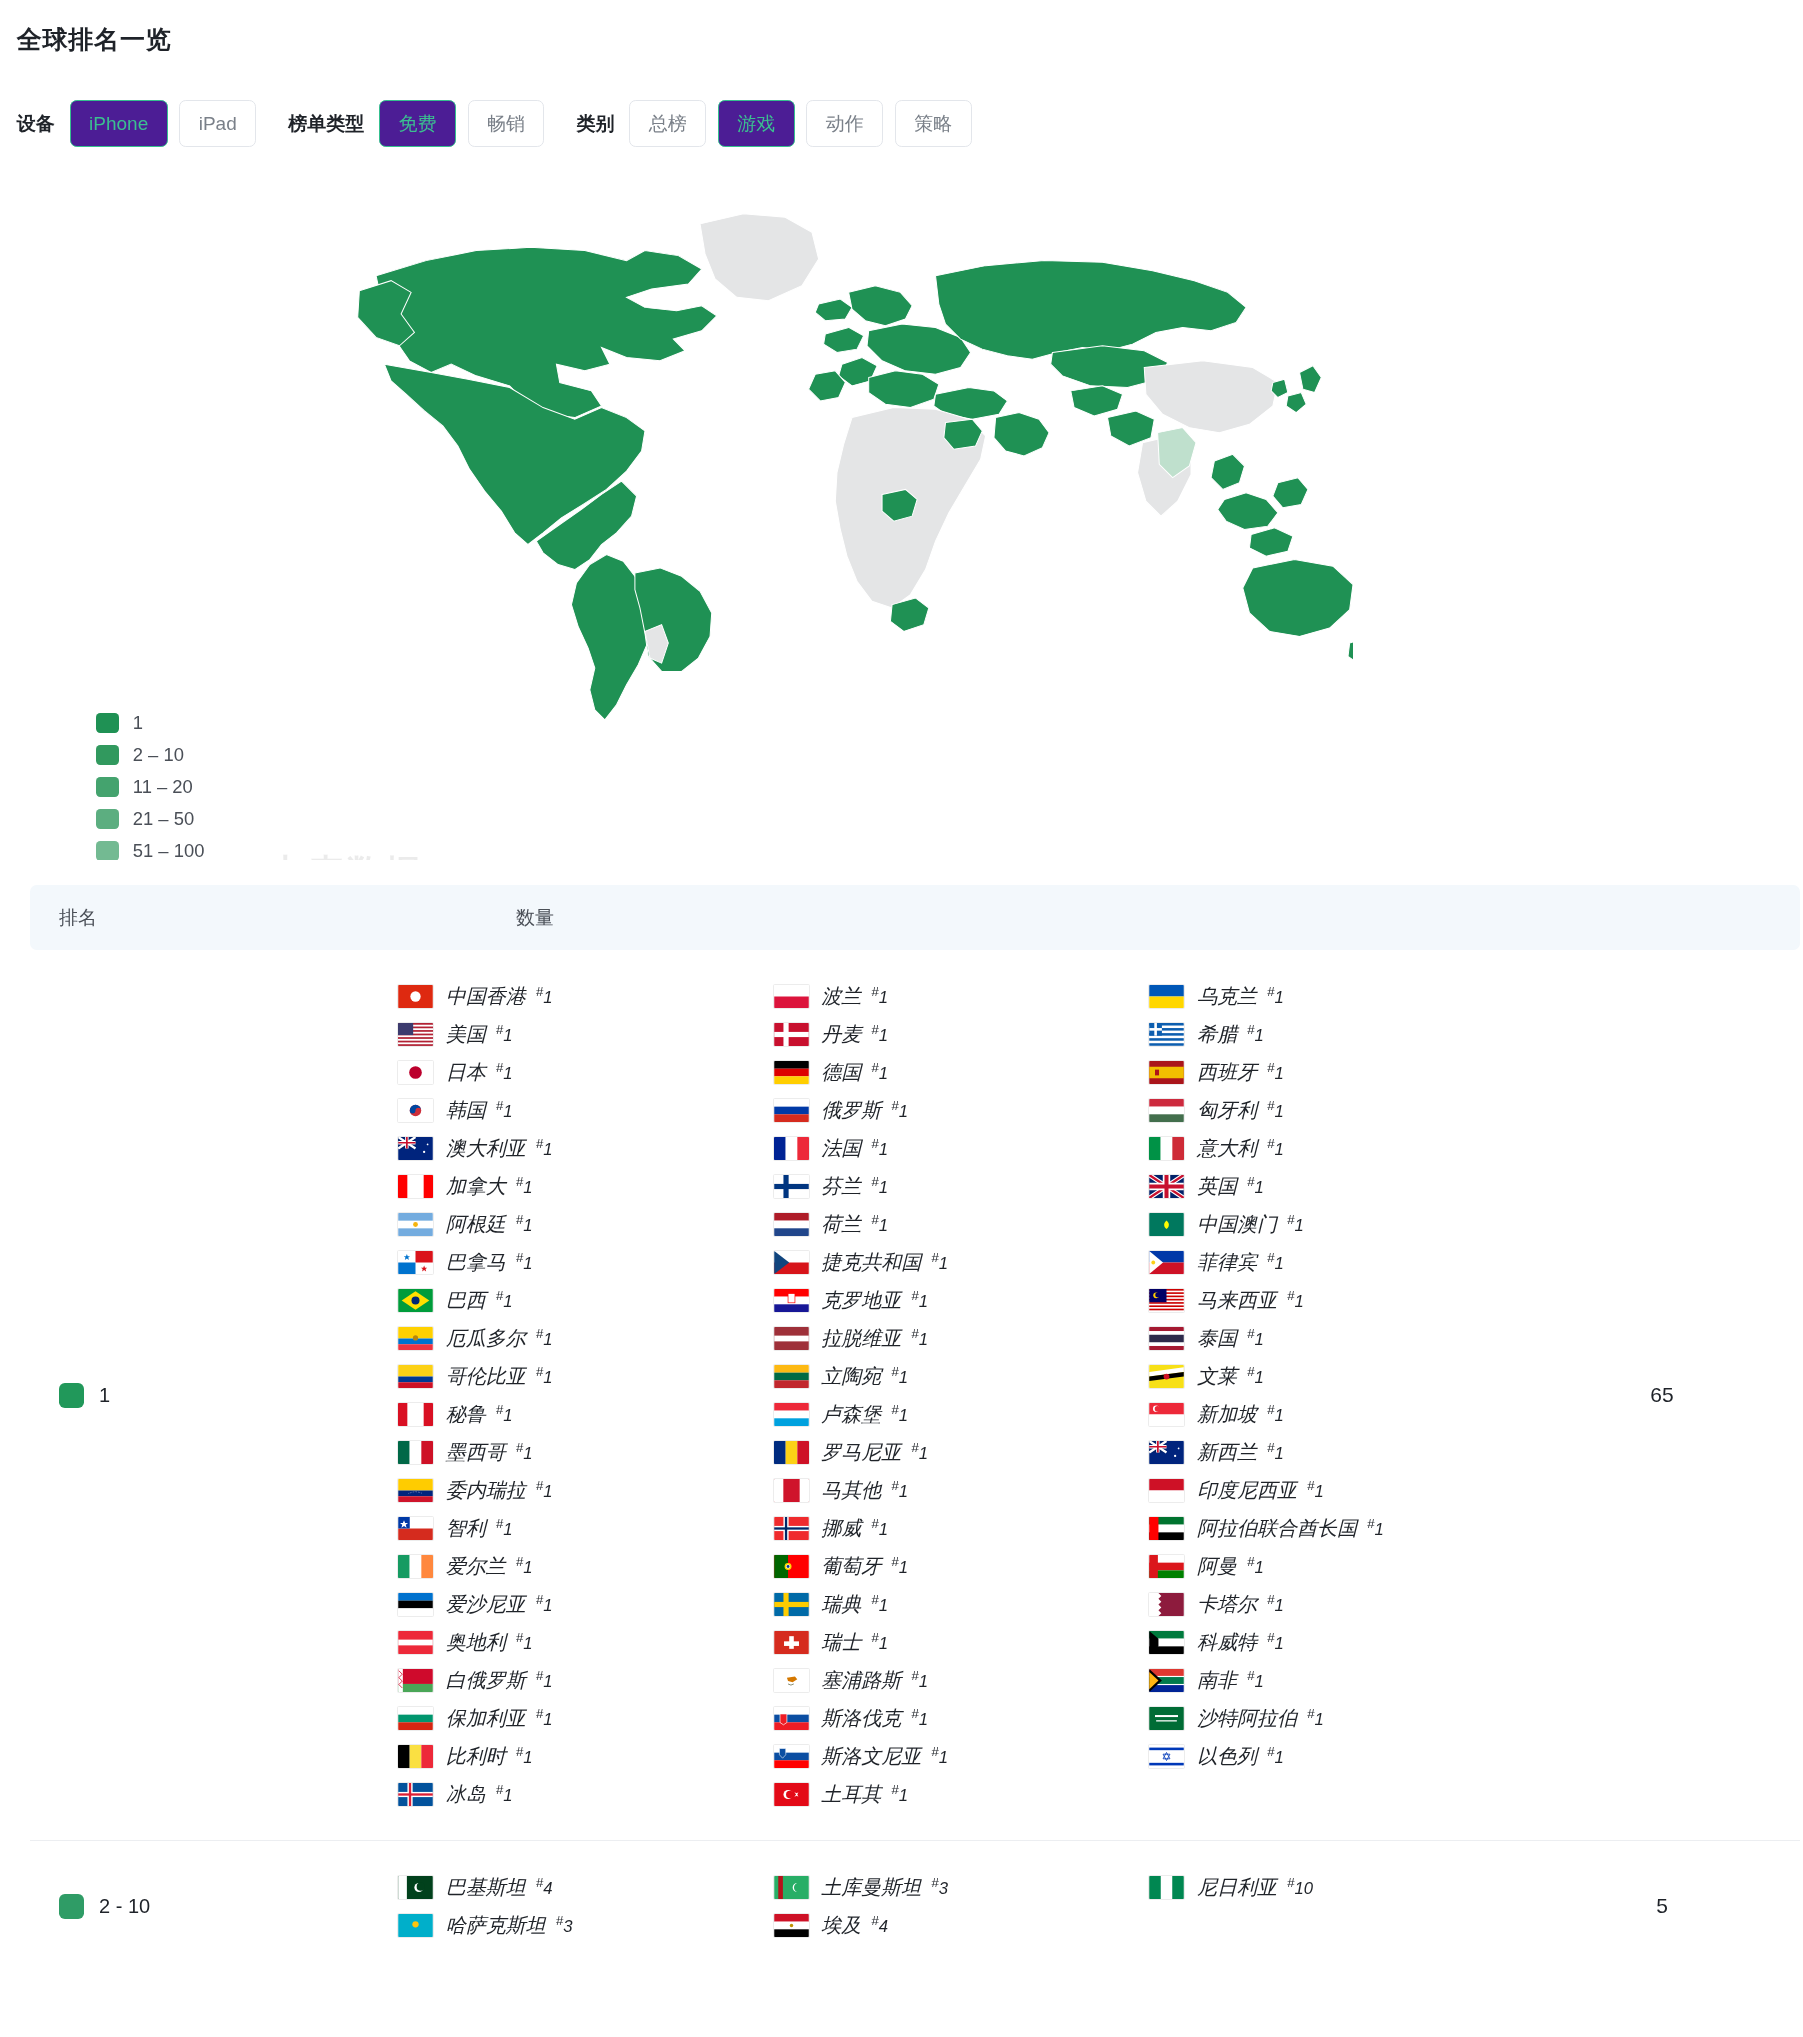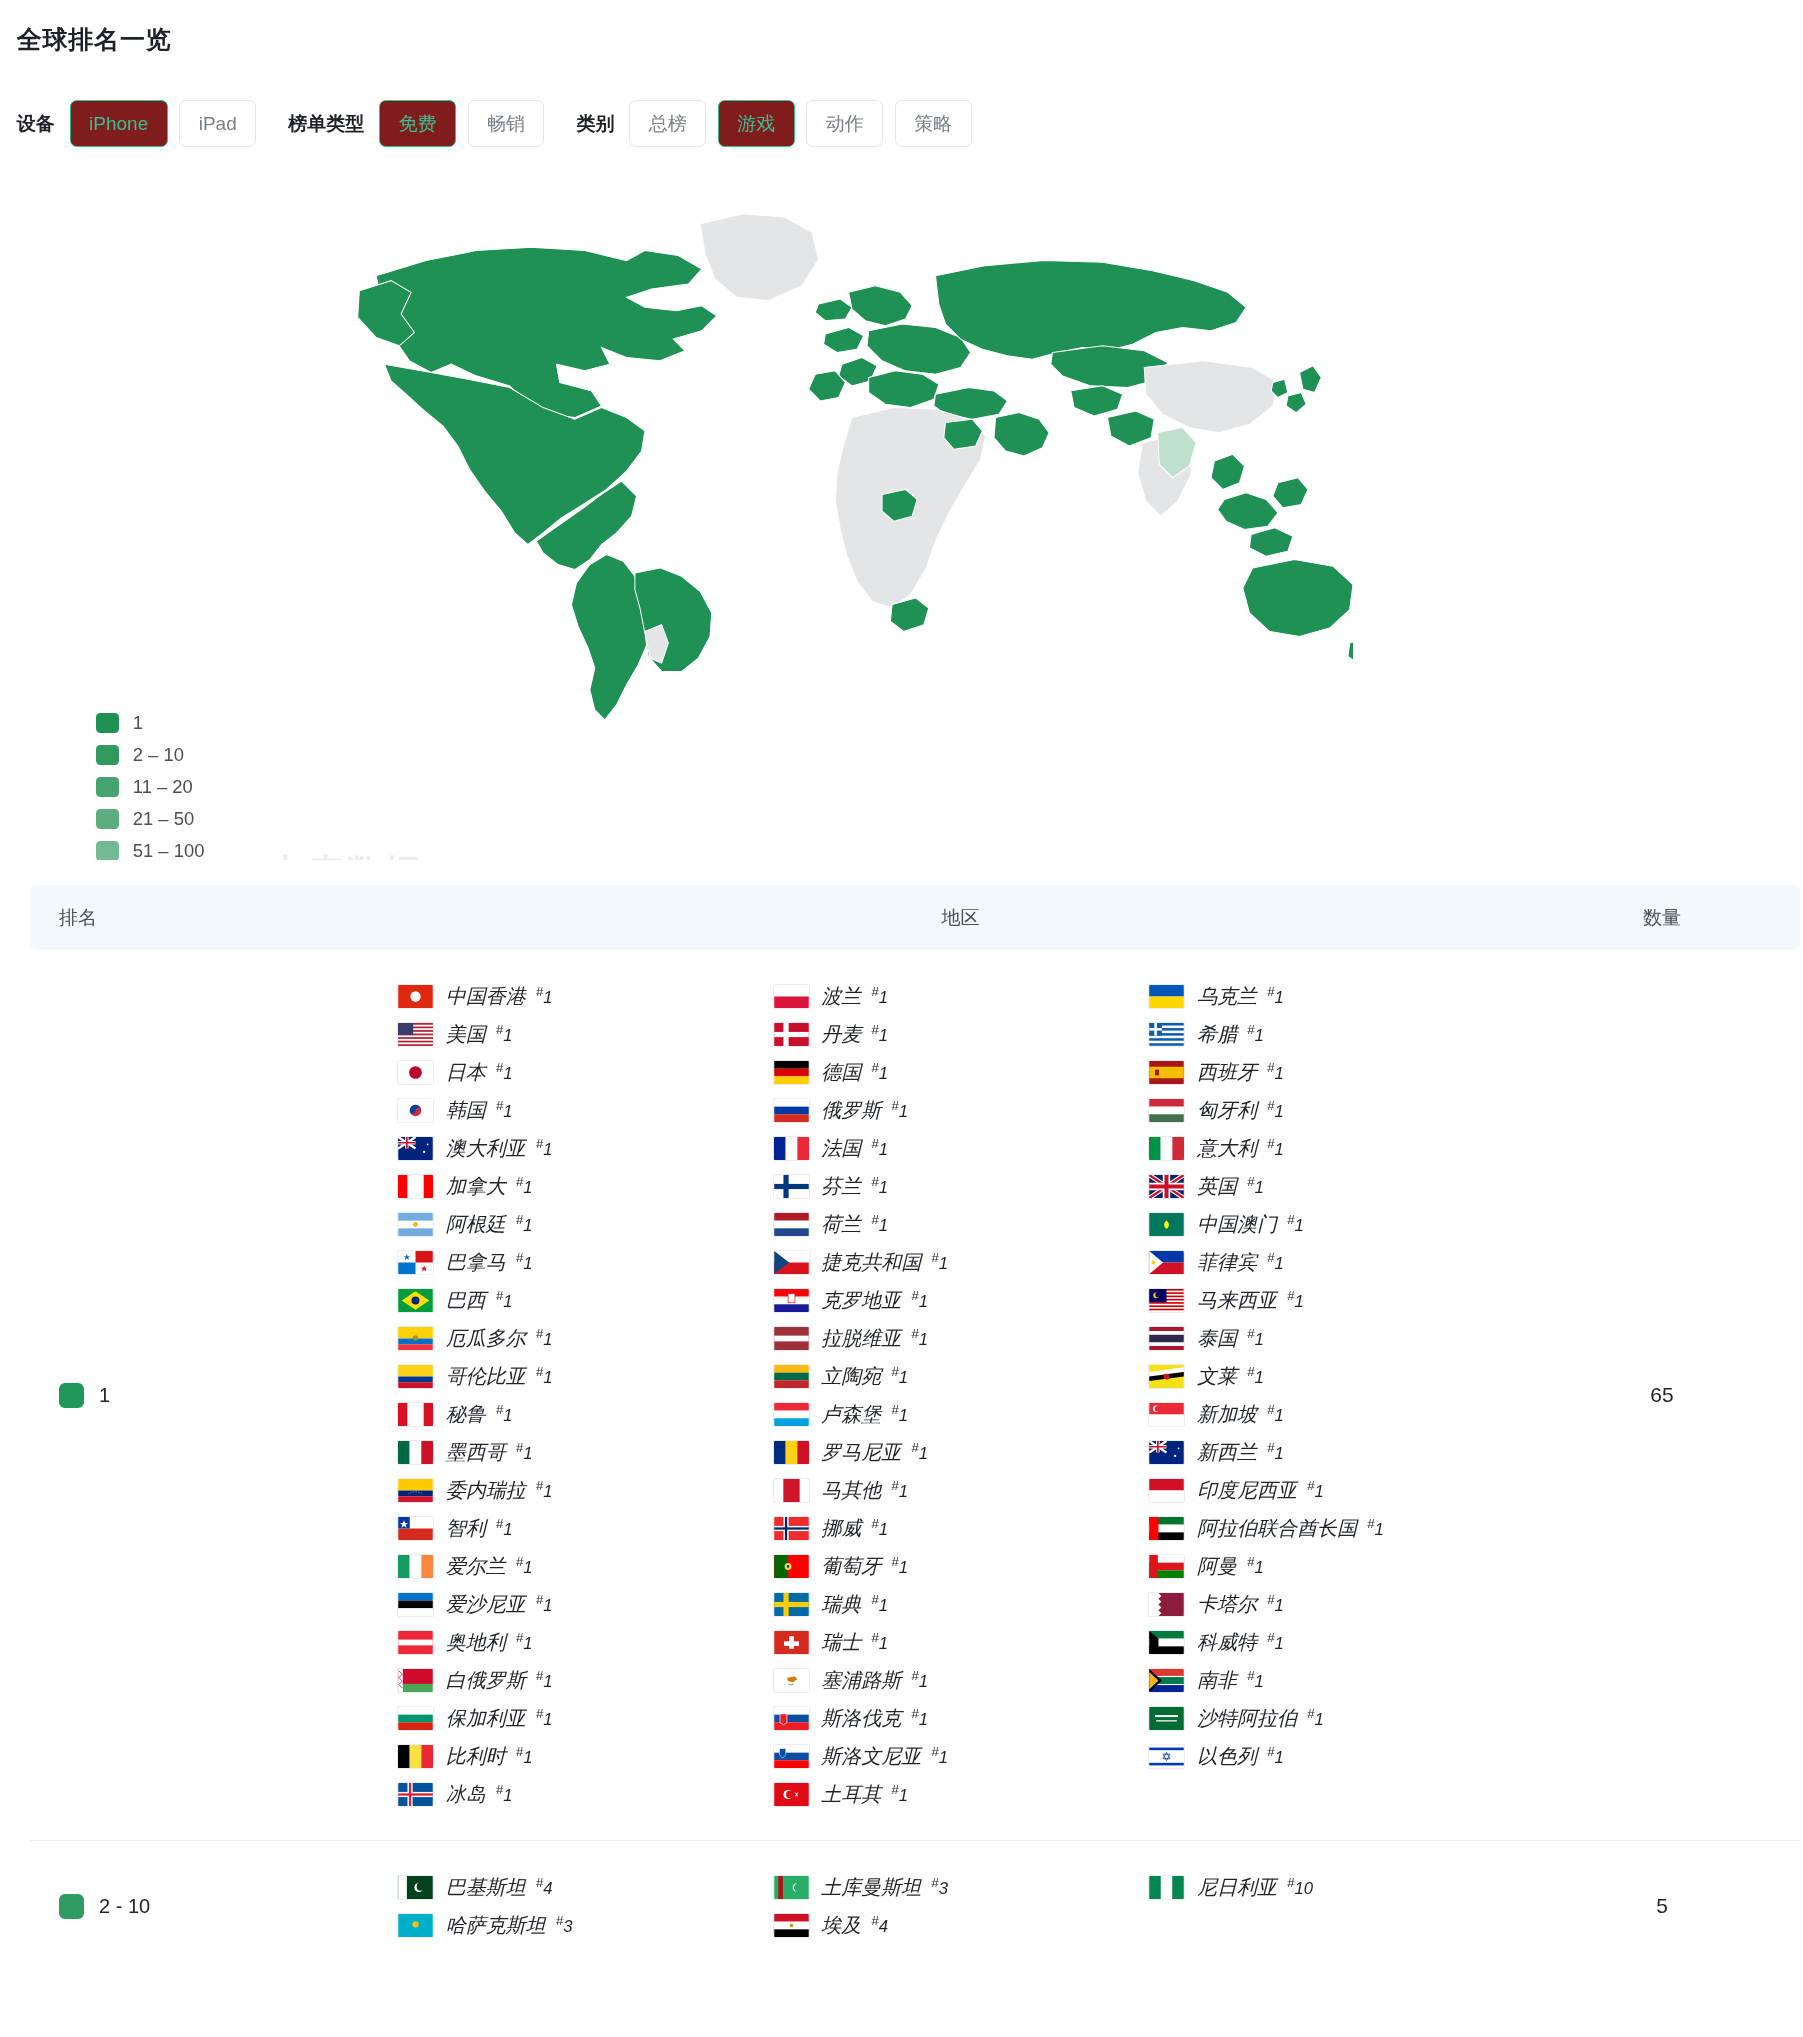--- a/index.html
+++ b/index.html
@@ -31,21 +31,21 @@
   }
   .chip {
     display:inline-flex; align-items:center; justify-content:center;
     height:47px; padding:0 18.4px; margin-right:11.7px;
     border:0.8px solid #e3e6eb; border-radius:6.7px;
     font-size:19px; color:#7a8089; background:#ffffff;
     white-space:nowrap; cursor:pointer;
   }
   .chip:last-child { margin-right:0; }
   .chip.active {
-    background:#7f1d1d; border:0.8px solid #35c08f; color:#3bbf90;
+    background:#4c1d95; border:0.8px solid #35c08f; color:#3bbf90;
   }
 
   
   .map-wrap {
     position:absolute; left:0px; top:192px; width:1803px; height:668px;
     overflow:hidden;
   }
   .map-svg { position:absolute; left:351px; top:-25px; }
 
   .legend { position:absolute; left:96px; top:515px; }
@@ -207,21 +207,20 @@
           <span class="legend-swatch" style="background: rgb(115, 186, 146);"></span>
           <span class="legend-text">51 – 100</span>
         </div>
       </div>
     <div class="watermark">七麦数据</div>
   </div>
 
   <div class="table">
     <div class="thead">
       <div class="th-rank">排名</div>
-      <div class="th-region">地区</div>
       <div class="th-count">数量</div>
     </div>
     <div id="table-body">
         <div class="trow">
           <div class="td-rank">
             <span class="rank-swatch" style="background: rgb(33, 152, 90);"></span>
             <span class="rank-label">1</span>
           </div>
           <div class="td-region">
             <div class="country-grid">

